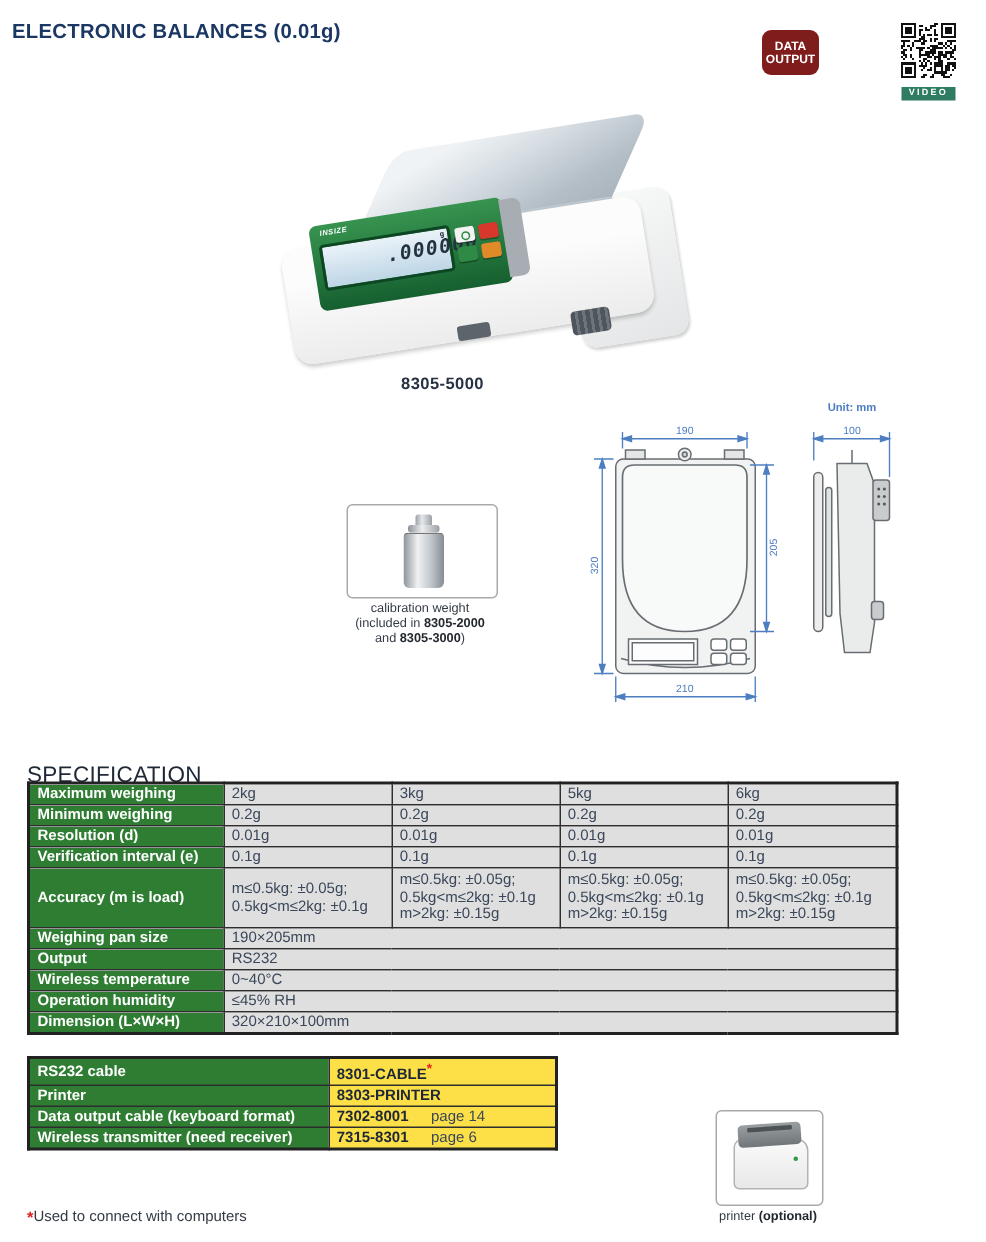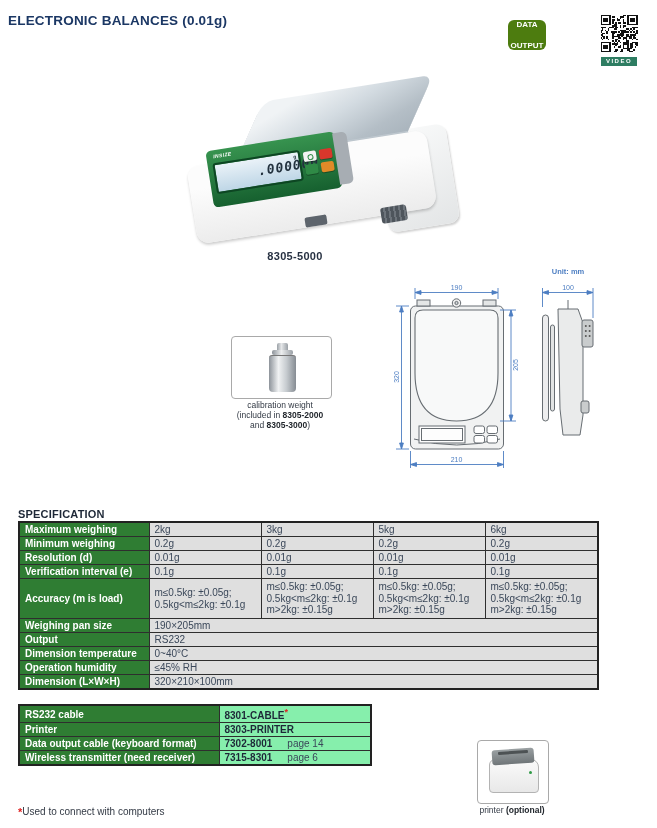--- a/index.html
+++ b/index.html
@@ -7,22 +7,22 @@
     position:relative; width:657px; height:828px; background:#ffffff;
     font-family:"Liberation Sans", sans-serif; color:#333; overflow:hidden;
   }
   
   .page-title {
     position:absolute; left:8px; top:13px; font-size:13.5px; font-weight:bold;
     color:#1b3764; letter-spacing:.2px;
   }
   .badge-data-output {
     position:absolute; left:508px; top:20px; width:38px; height:30px;
-    background:#4d7c0f; border-radius:6px; color:#fff; font-size:8px; font-weight:bold;
-    display:flex; flex-direction:column; align-items:center; justify-content:space-between; line-height:9px;
+    background:#7f1d1d; border-radius:6px; color:#fff; font-size:8px; font-weight:bold;
+    display:flex; flex-direction:column; align-items:center; justify-content:center; line-height:9px;
     text-align:center;
   }
   .qr-wrap { position:absolute; left:598px; top:15px; width:42px; }
   .qr { width:42px; height:37px; background:#fff; }
   .video-badge {
     margin:1px auto 0; width:36px; height:9px; background:#2e7d62; color:#fff;
     font-size:6px; font-weight:bold; letter-spacing:1.5px; text-align:center; line-height:9px;
   }
   
   .photo { position:absolute; left:185px; top:88px; width:285px; height:150px; }
@@ -83,37 +83,37 @@
   .weight { position:absolute; left:35px; top:6px; width:30px; }
   .weight div { margin:0 auto; }
   .w-knob { width:11px; height:7px; border-radius:2px 2px 0 0; background:linear-gradient(90deg,#9aa0a6,#e6e8ea 40%,#9aa0a6); }
   .w-cap  { width:21px; height:5px; border-radius:2px; background:linear-gradient(90deg,#8d939a,#eceeef 45%,#9aa0a6); }
   .w-body { width:27px; height:36px; border-radius:3px 3px 4px 4px;
     background:linear-gradient(90deg,#8d939a,#f0f2f3 35%,#c6cbcf 65%,#868c93); border-top:1px solid #777; }
   .calib-caption { position:absolute; left:205px; top:400px; width:150px; text-align:center;
     font-size:8.5px; color:#333a45; line-height:10px; }
   .calib-caption b { color:#23282e; }
   
-  .section-title { position:absolute; font-size:11px; font-weight:bold; color:#1d2736; letter-spacing:.2px; }
+  .section-title { position:absolute; font-size:15px; font-weight:normal; color:#1d2736; letter-spacing:.2px; }
   .spec-title { left:18px; top:508px; }
   .opt-title  { left:18px; top:733px; }
   table.grid { border-collapse:collapse; table-layout:fixed; font-size:10px; }
   table.grid td, table.grid th { border:1px solid #2e2e2e; padding:1px 5px; vertical-align:middle; text-align:left; overflow:hidden; white-space:nowrap; }
   table.grid th.lbl { background:#2f7d33; color:#fff; font-weight:bold; font-size:10px; }
   .spec-table { position:absolute; left:18px; top:521px; width:579px; border:2px solid #222; }
   .spec-table tr { height:14px; }
   .spec-table tr.r-acc { height:40px; }
   .spec-table td.val { background:#dfdfdf; color:#3a4759; }
   .spec-table tr.r-code td { background:#c6c6c6; color:#1d2737; font-weight:bold; }
   .spec-table tr.r-code th.lbl { color:#f6edc6; }
   .spec-table td.acc { line-height:11.5px; padding:2px 5px; }
   .spec-table td.acc span { display:block; }
   .opt-table { position:absolute; left:18px; top:704px; width:352px; border:2px solid #222; }
   .opt-table tr { height:14px; }
-  .opt-table td.val { background:#86efac; color:#1d2737; font-weight:bold; }
+  .opt-table td.val { background:#fde047; color:#1d2737; font-weight:bold; }
   .opt-table td.val .page-ref { font-weight:normal; color:#3a4759; margin-left:15px; }
   sup.star { color:#e02020; font-weight:bold; font-size:9px; }
   .footnote { position:absolute; left:18px; top:806px; font-size:10px; color:#333a45; }
   .footnote .star { color:#e02020; font-weight:bold; font-size:11px; vertical-align:top; }
   
   .printer-box { position:absolute; left:477px; top:740px; width:70px; height:62px;
     border:1px solid #a9a9a9; border-radius:4px; background:#fff; }
   .printer-body { position:absolute; left:11px; top:18px; width:48px; height:32px;
     background:linear-gradient(180deg,#fafafa,#e8e8e8); border:1px solid #b3b3b3; border-radius:6px 8px 4px 4px; }
   .printer-top { position:absolute; left:14px; top:8px; width:42px; height:15px;
@@ -534,21 +534,21 @@
     </tr>
     <tr>
       <th class="lbl">Weighing pan size</th>
       <td class="val" colspan="4">190×205mm</td>
     </tr>
     <tr>
       <th class="lbl">Output</th>
       <td class="val" colspan="4">RS232</td>
     </tr>
     <tr>
-      <th class="lbl">Dimension temperature</th>
+      <th class="lbl">Wireless temperature</th>
       <td class="val" colspan="4">0~40°C</td>
     </tr>
     <tr>
       <th class="lbl">Operation humidity</th>
       <td class="val" colspan="4">≤45% RH</td>
     </tr>
     <tr>
       <th class="lbl">Dimension (L×W×H)</th>
       <td class="val" colspan="4">320×210×100mm</td>
     </tr>

